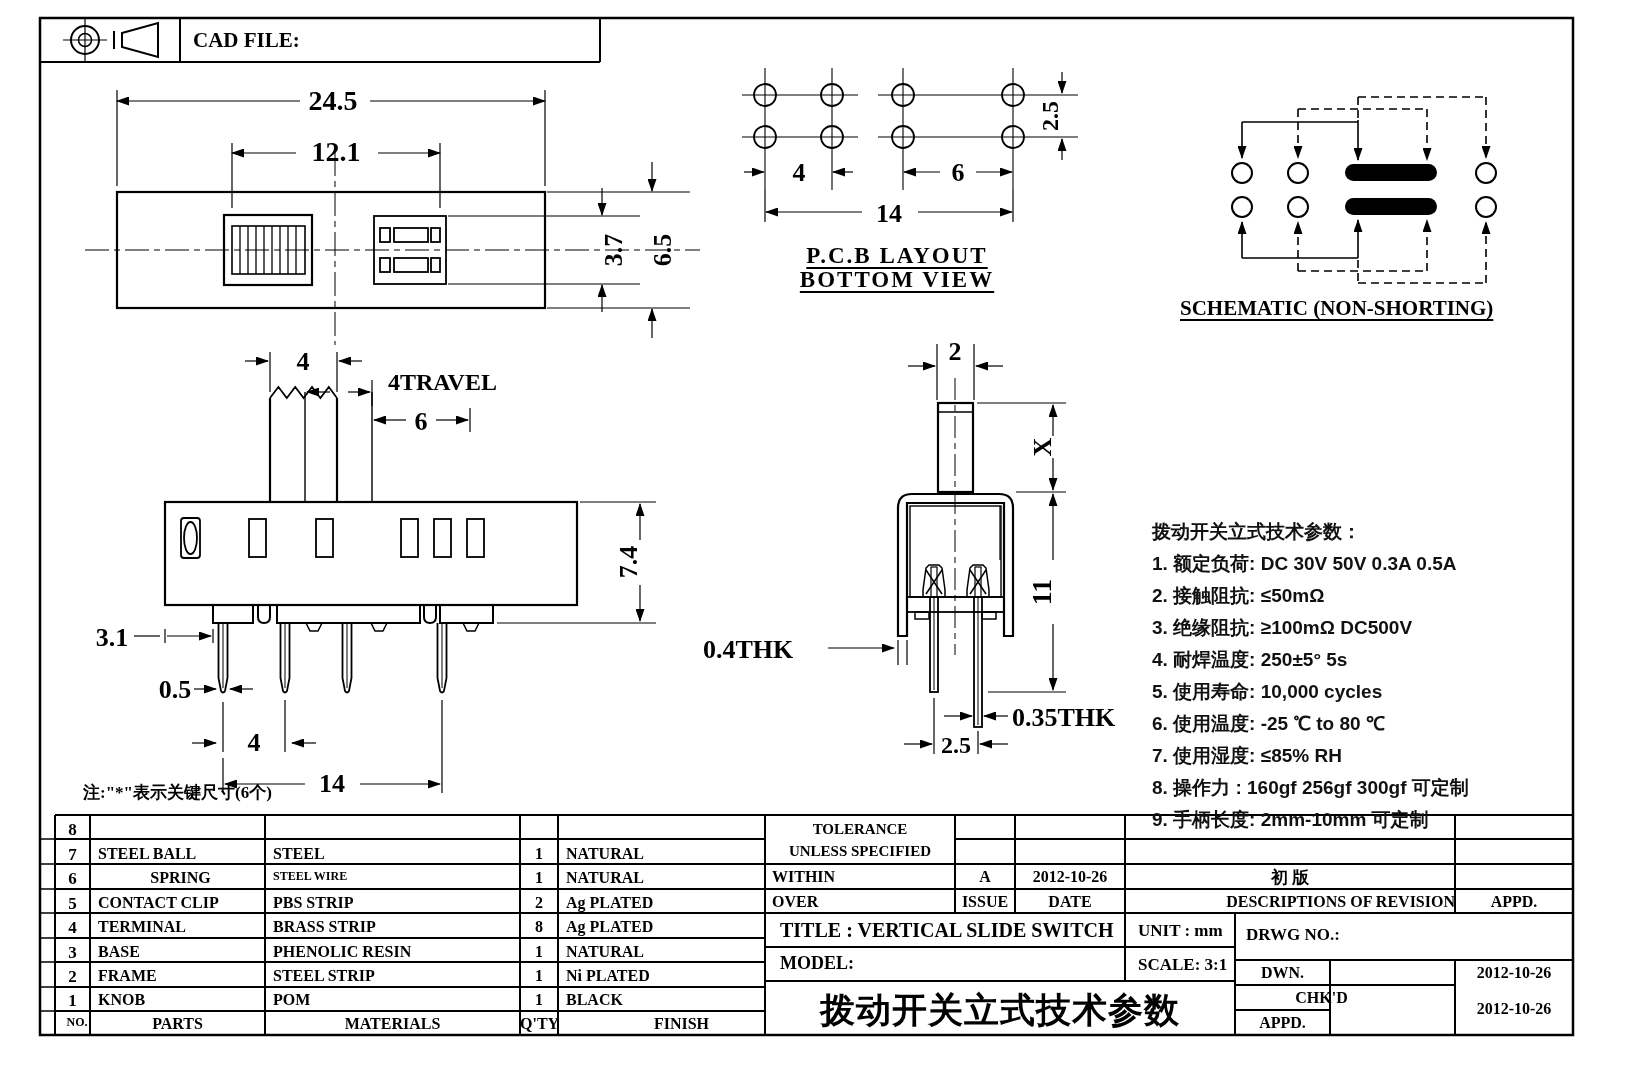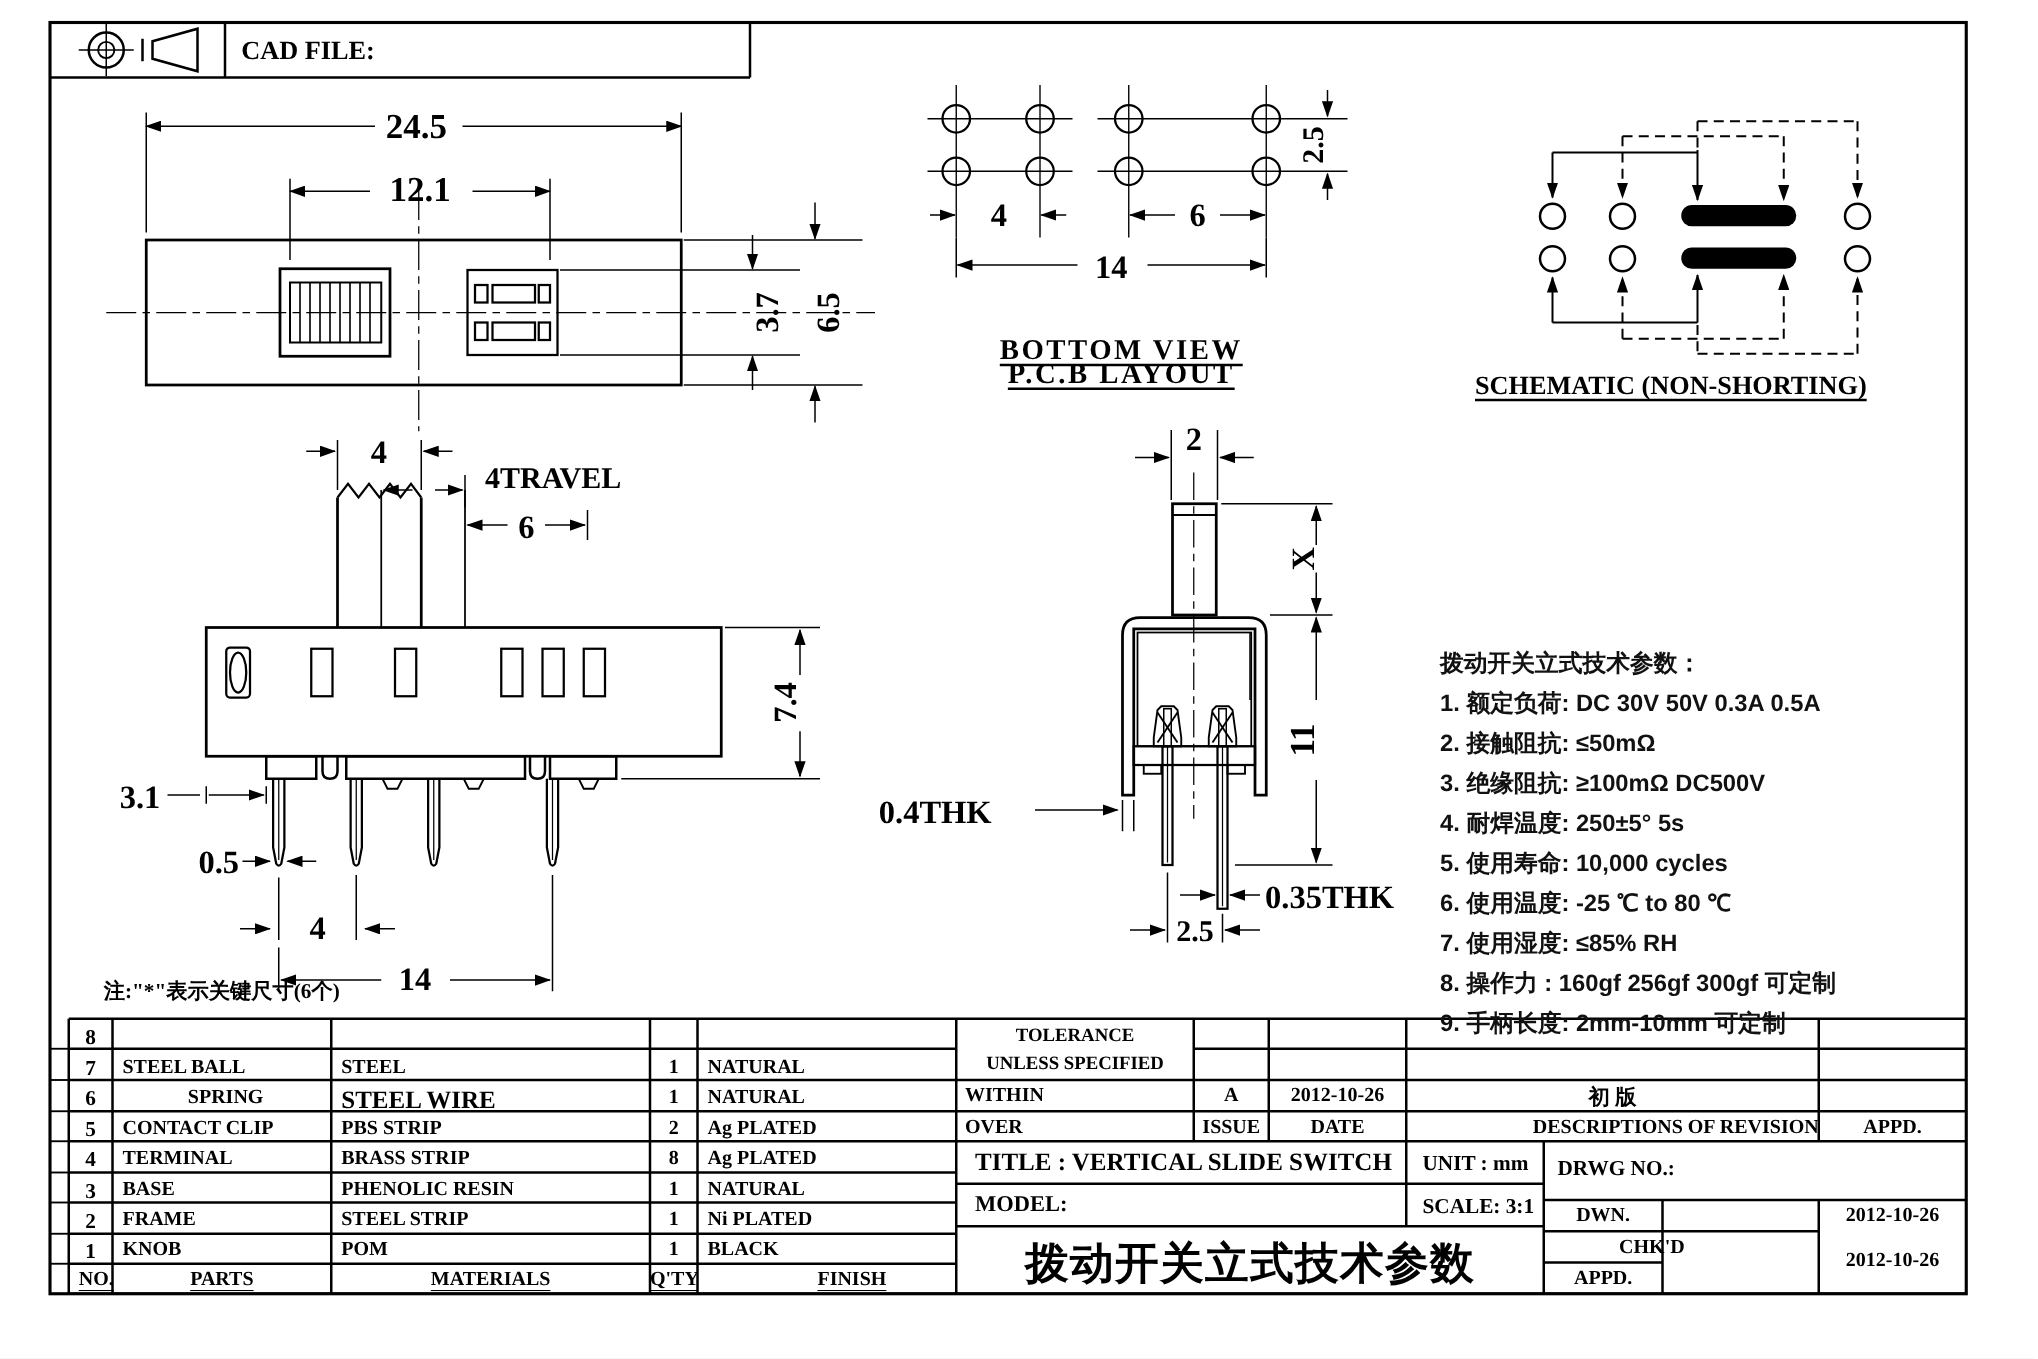--- a/index.html
+++ b/index.html
@@ -357,21 +357,21 @@
     <line x1="1235" y1="960" x2="1573" y2="960"></line>
     <line x1="1330" y1="960" x2="1330" y2="1035"></line>
     <line x1="1455" y1="960" x2="1455" y2="1035"></line>
     <line x1="1235" y1="985" x2="1455" y2="985"></line>
     <line x1="1235" y1="1010" x2="1330" y2="1010"></line>
   </g>
 </svg>
 
 <span class="lbl ser" style="left:193px;top:28px;font-size:21px;">CAD FILE:</span>
 
-<span class="lbl ser und ctr" style="left:797px;top:243px;width:200px;font-size:23px;letter-spacing:2px;margin-top:43px;">P.C.B LAYOUT</span>
+<span class="lbl ser und ctr" style="left:797px;top:243px;width:200px;font-size:23px;letter-spacing:2px;">P.C.B LAYOUT</span>
 <span class="lbl ser und ctr" style="left:797px;top:267px;width:200px;font-size:23px;letter-spacing:2px;">BOTTOM VIEW</span>
 
 <span class="lbl ser und ctr" style="left:1180px;top:296px;width:300px;font-size:21px;">SCHEMATIC (NON-SHORTING)</span>
 
 <span class="lbl ser" style="left:83px;top:781px;font-size:17px;">注:"*"表示关键尺寸(6个)</span>
 
 <div class="specs">
   <div>拨动开关立式技术参数：</div>
   <div>1.  额定负荷: DC 30V    50V    0.3A    0.5A</div>
   <div>2.  接触阻抗:  ≤50mΩ</div>
@@ -386,21 +386,21 @@
 
 <div>
   <span class="cell ser ctr" style="left:55px;top:820px;width:35px;font-size:17px;">8</span>
   <span class="cell ser ctr" style="left:55px;top:845px;width:35px;font-size:17px;">7</span>
   <span class="cell ser" style="left:98px;top:845px;width:165px;font-size:16px;">STEEL BALL</span>
   <span class="cell ser" style="left:273px;top:845px;width:245px;font-size:16px;">STEEL</span>
   <span class="cell ser ctr" style="left:520px;top:845px;width:38px;font-size:16px;">1</span>
   <span class="cell ser" style="left:566px;top:845px;width:195px;font-size:16px;">NATURAL</span>
   <span class="cell ser ctr" style="left:55px;top:869px;width:35px;font-size:17px;">6</span>
   <span class="cell ser" style="left:98px;top:869px;width:165px;font-size:16px;text-align:center;">SPRING</span>
-  <span class="cell ser" style="left:273px;top:869px;width:245px;font-size:20px;">STEEL WIRE</span>
+  <span class="cell ser" style="left:273px;top:869px;width:245px;font-size:12px;">STEEL WIRE</span>
   <span class="cell ser ctr" style="left:520px;top:869px;width:38px;font-size:16px;">1</span>
   <span class="cell ser" style="left:566px;top:869px;width:195px;font-size:16px;">NATURAL</span>
   <span class="cell ser ctr" style="left:55px;top:894px;width:35px;font-size:17px;">5</span>
   <span class="cell ser" style="left:98px;top:894px;width:165px;font-size:16px;">CONTACT CLIP</span>
   <span class="cell ser" style="left:273px;top:894px;width:245px;font-size:16px;">PBS STRIP</span>
   <span class="cell ser ctr" style="left:520px;top:894px;width:38px;font-size:16px;">2</span>
   <span class="cell ser" style="left:566px;top:894px;width:195px;font-size:16px;">Ag PLATED</span>
   <span class="cell ser ctr" style="left:55px;top:918px;width:35px;font-size:17px;">4</span>
   <span class="cell ser" style="left:98px;top:918px;width:165px;font-size:16px;">TERMINAL</span>
   <span class="cell ser" style="left:273px;top:918px;width:245px;font-size:16px;">BRASS STRIP</span>
@@ -414,21 +414,21 @@
   <span class="cell ser ctr" style="left:55px;top:967px;width:35px;font-size:17px;">2</span>
   <span class="cell ser" style="left:98px;top:967px;width:165px;font-size:16px;">FRAME</span>
   <span class="cell ser" style="left:273px;top:967px;width:245px;font-size:16px;">STEEL STRIP</span>
   <span class="cell ser ctr" style="left:520px;top:967px;width:38px;font-size:16px;">1</span>
   <span class="cell ser" style="left:566px;top:967px;width:195px;font-size:16px;">Ni PLATED</span>
   <span class="cell ser ctr" style="left:55px;top:991px;width:35px;font-size:17px;">1</span>
   <span class="cell ser" style="left:98px;top:991px;width:165px;font-size:16px;">KNOB</span>
   <span class="cell ser" style="left:273px;top:991px;width:245px;font-size:16px;">POM</span>
   <span class="cell ser ctr" style="left:520px;top:991px;width:38px;font-size:16px;">1</span>
   <span class="cell ser" style="left:566px;top:991px;width:195px;font-size:16px;">BLACK</span>
-  <span class="cell ser und ctr" style="left:55px;top:1015px;width:44px;font-size:16px;">NO.</span>
+  <span class="cell ser und ctr" style="left:55px;top:1015px;width:44px;font-size:12px;">NO.</span>
   <span class="cell ser und ctr" style="left:90px;top:1015px;width:175px;font-size:16px;">PARTS</span>
   <span class="cell ser und ctr" style="left:265px;top:1015px;width:255px;font-size:16px;">MATERIALS</span>
   <span class="cell ser und ctr" style="left:520px;top:1015px;width:38px;font-size:16px;">Q'TY</span>
   <span class="cell ser und ctr" style="left:558px;top:1015px;width:247px;font-size:16px;">FINISH</span>
 </div>
 
 <div>
   <span class="cell ser ctr" style="left:765px;top:821px;width:190px;font-size:15px;">TOLERANCE</span>
   <span class="cell ser ctr" style="left:765px;top:843px;width:190px;font-size:15px;">UNLESS   SPECIFIED</span>
   <span class="cell ser" style="left:772px;top:868px;width:180px;font-size:16px;">WITHIN</span>

